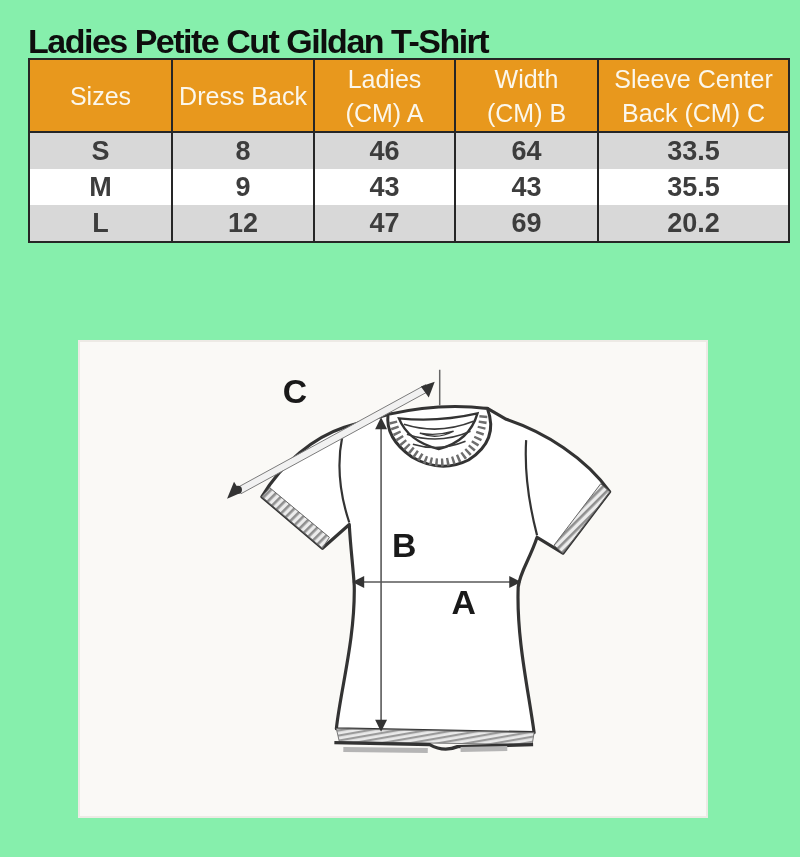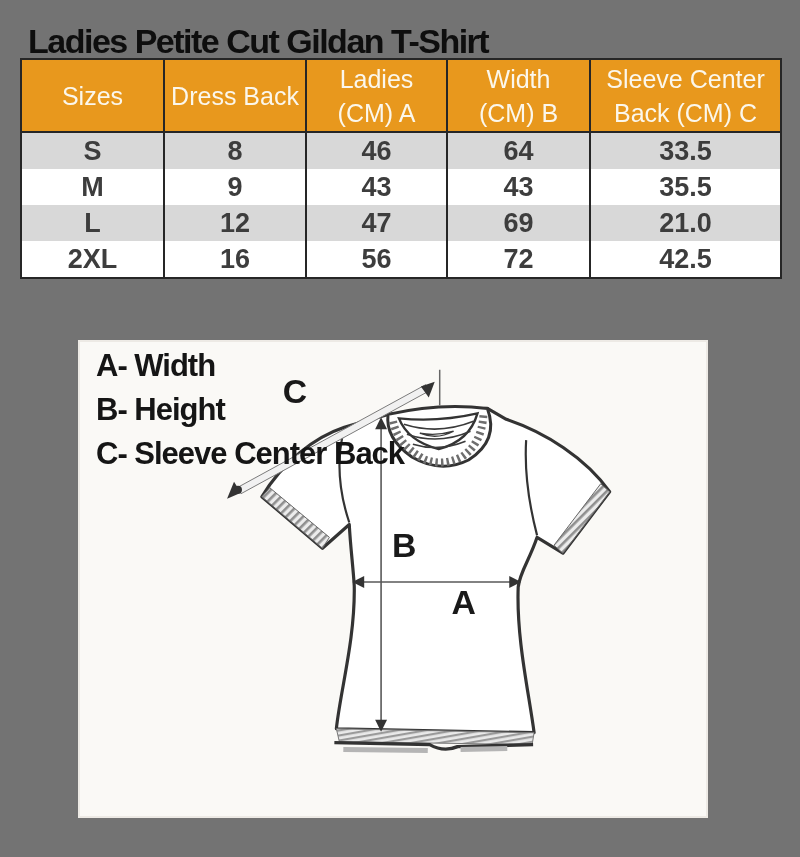--- a/index.html
+++ b/index.html
@@ -5,30 +5,30 @@
   :root{
     --header-bg:#E8981D;
     --header-text:#FBF7EC;
     --row-alt-bg:#D8D8D8;
     --border:#262626;
     --data-text:#3D3D3D;
   }
   *{margin:0;padding:0;box-sizing:border-box;}
   html,body{background:#ffffff;}
   body{font-family:"Liberation Sans",sans-serif;}
-  .stage{position:relative;width:800px;height:857px;background:#737373;overflow:hidden;}
+  .stage{position:relative;width:800px;height:857px;background:#86efac;overflow:hidden;}
 
   .page-title{
     position:absolute;left:28px;top:22px;
     font-size:34px;font-weight:bold;letter-spacing:-1.5px;color:#0e0e0e;
     white-space:nowrap;
   }
 
   .size-table{
-    position:absolute;left:20px;top:58px;width:760px;
+    position:absolute;left:28px;top:58px;width:760px;
     border-collapse:collapse;table-layout:fixed;
     border:2px solid var(--border);
   }
   .size-table th,.size-table td{
     border-left:2px solid var(--border);
     padding:0;text-align:center;vertical-align:middle;
   }
   .size-table th:first-child,.size-table td:first-child{border-left:none;}
   .size-table thead th{
     background:var(--header-bg);
@@ -108,28 +108,21 @@
         <td>9</td>
         <td>43</td>
         <td>43</td>
         <td>35.5</td>
       </tr>
       <tr>
         <td>L</td>
         <td>12</td>
         <td>47</td>
         <td>69</td>
-        <td>21.0</td>
-      </tr>
-      <tr>
-        <td>2XL</td>
-        <td>16</td>
-        <td>56</td>
-        <td>72</td>
-        <td>42.5</td>
+        <td>20.2</td>
       </tr>
     </tbody>
   </table>
 
   <div class="diagram-panel">
     <svg width="626" height="474" viewBox="0 0 630 478" preserveAspectRatio="none">
       <defs>
         <pattern id="rib45" width="6" height="6" patternUnits="userSpaceOnUse" patternTransform="rotate(45)">
           <rect width="6" height="6" fill="#ececec"></rect>
           <rect width="2.6" height="6" fill="#8f8f8f"></rect>
@@ -183,19 +176,14 @@
         <polygon points="274,242 286,236 286,248" fill="#333333"></polygon>
         <polygon points="444,242 432,236 432,248" fill="#333333"></polygon>
       </g>
 
       <text x="204" y="62" font-size="34" font-weight="bold" fill="#191919" font-family="Liberation Sans, sans-serif">C</text>
       <text x="314" y="217" font-size="34" font-weight="bold" fill="#191919" font-family="Liberation Sans, sans-serif">B</text>
       <text x="374" y="274" font-size="34" font-weight="bold" fill="#191919" font-family="Liberation Sans, sans-serif">A</text>
     </svg>
   </div>
 
-  <div class="legend">
-    <div>A- Width</div>
-    <div>B- Height</div>
-    <div>C- Sleeve Center Back</div>
-  </div>
 
 </div>
 
 </body></html>

